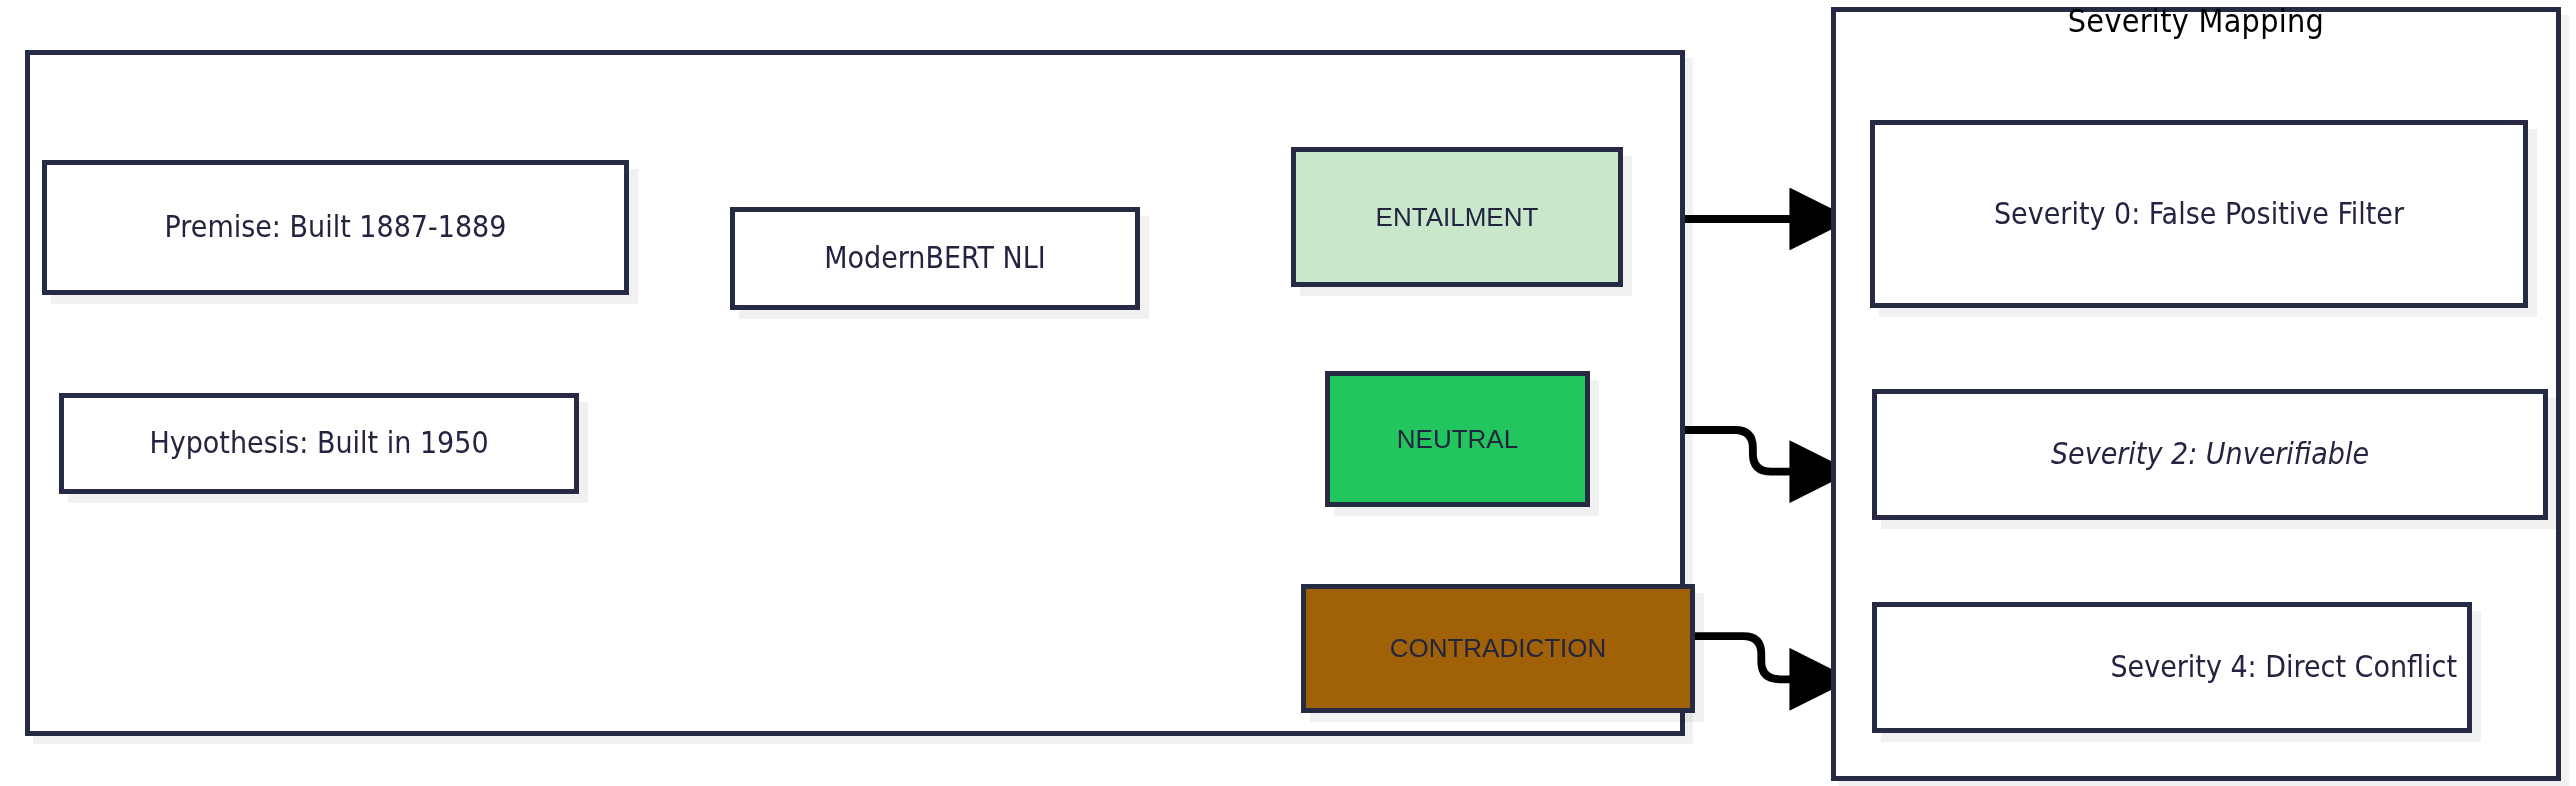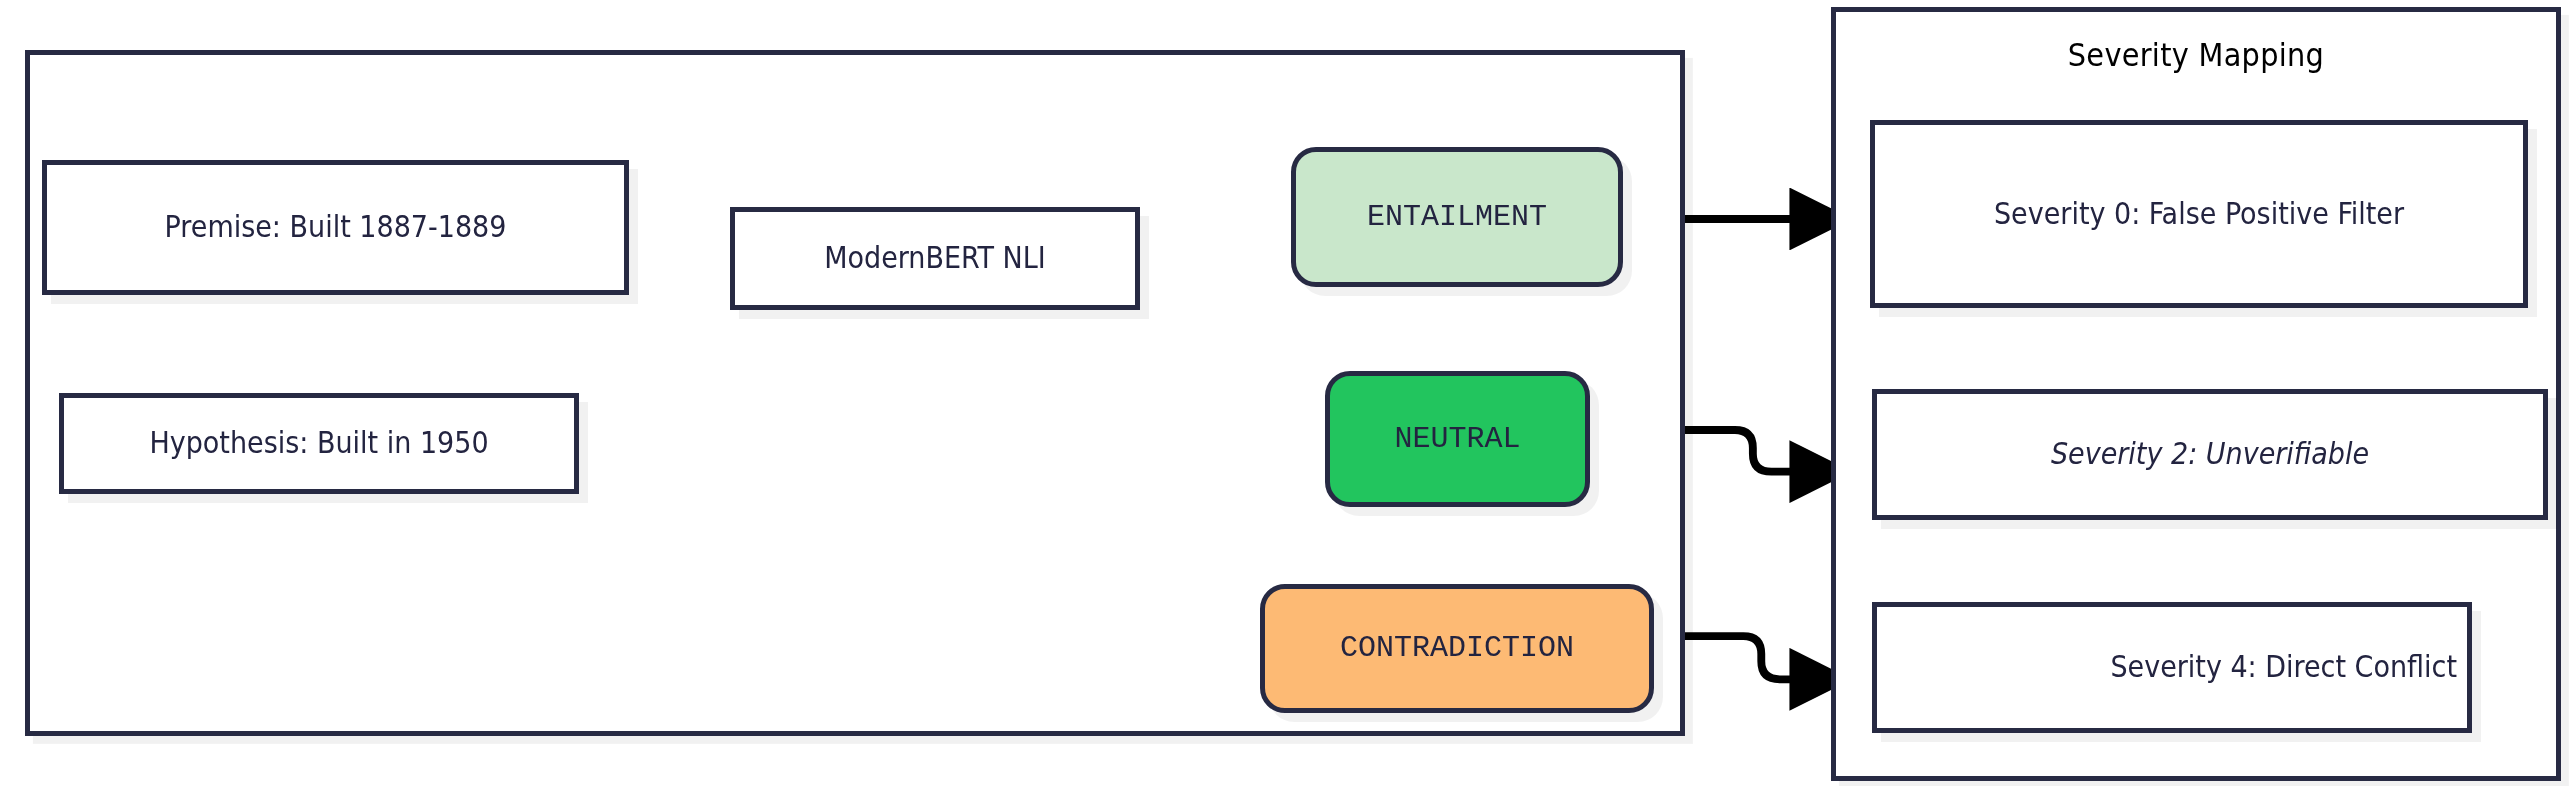--- a/index.html
+++ b/index.html
@@ -44,33 +44,33 @@
     justify-content:center;
     text-align:center;
     font-size:30px;
     line-height:1.42;
     padding:2.2px 10px;
     box-shadow:9px 9px 0 0 rgba(0,0,0,0.055);
     z-index:4;
   }
   .node.green{background:#c9e7cb;}
   .node.yellow{background:#22c55e;}
-  .node.pink{background:#fdba74;}
-  .node.mono{font-family:Liberation Mono, monospace;font-size:30px;letter-spacing:0px;border-radius:25px;}
+  .node.pink{background:#a16207;margin-left:41px;}
+  .node.mono{font-family:Liberation Sans, sans-serif;font-size:26px;letter-spacing:0px;}
   .node .lbl{display:block;}
 </style>
 </head>
 <body>
 
 <div id="stage">
 
   <div class="cluster" style="left:25px; top:50px; width:1660px; height:686px;"></div>
 
   <div class="cluster" style="left:1831px; top:6.7px; width:730px; height:774px;"></div>
-  <div class="cluster-title" style="left:1831px; width:730px; top:36px;">Severity Mapping</div>
+  <div class="cluster-title" style="left:1831px; width:730px; top:2px;">Severity Mapping</div>
 
   <svg id="wires" viewBox="0 0 4588 1400" xmlns="http://www.w3.org/2000/svg">
     <defs>
       <marker id="ah" viewBox="0 0 10 10" refX="9" refY="5" markerWidth="8" markerHeight="8" orient="auto-start-reverse">
         <path d="M 0 0 L 10 5 L 0 10 z" fill="#000000"></path>
       </marker>
     </defs>
 
     <path d="M 1151 404 L 1262 404" fill="none" stroke="#000000" stroke-width="14" marker-end="url(#ah)"></path>
 

